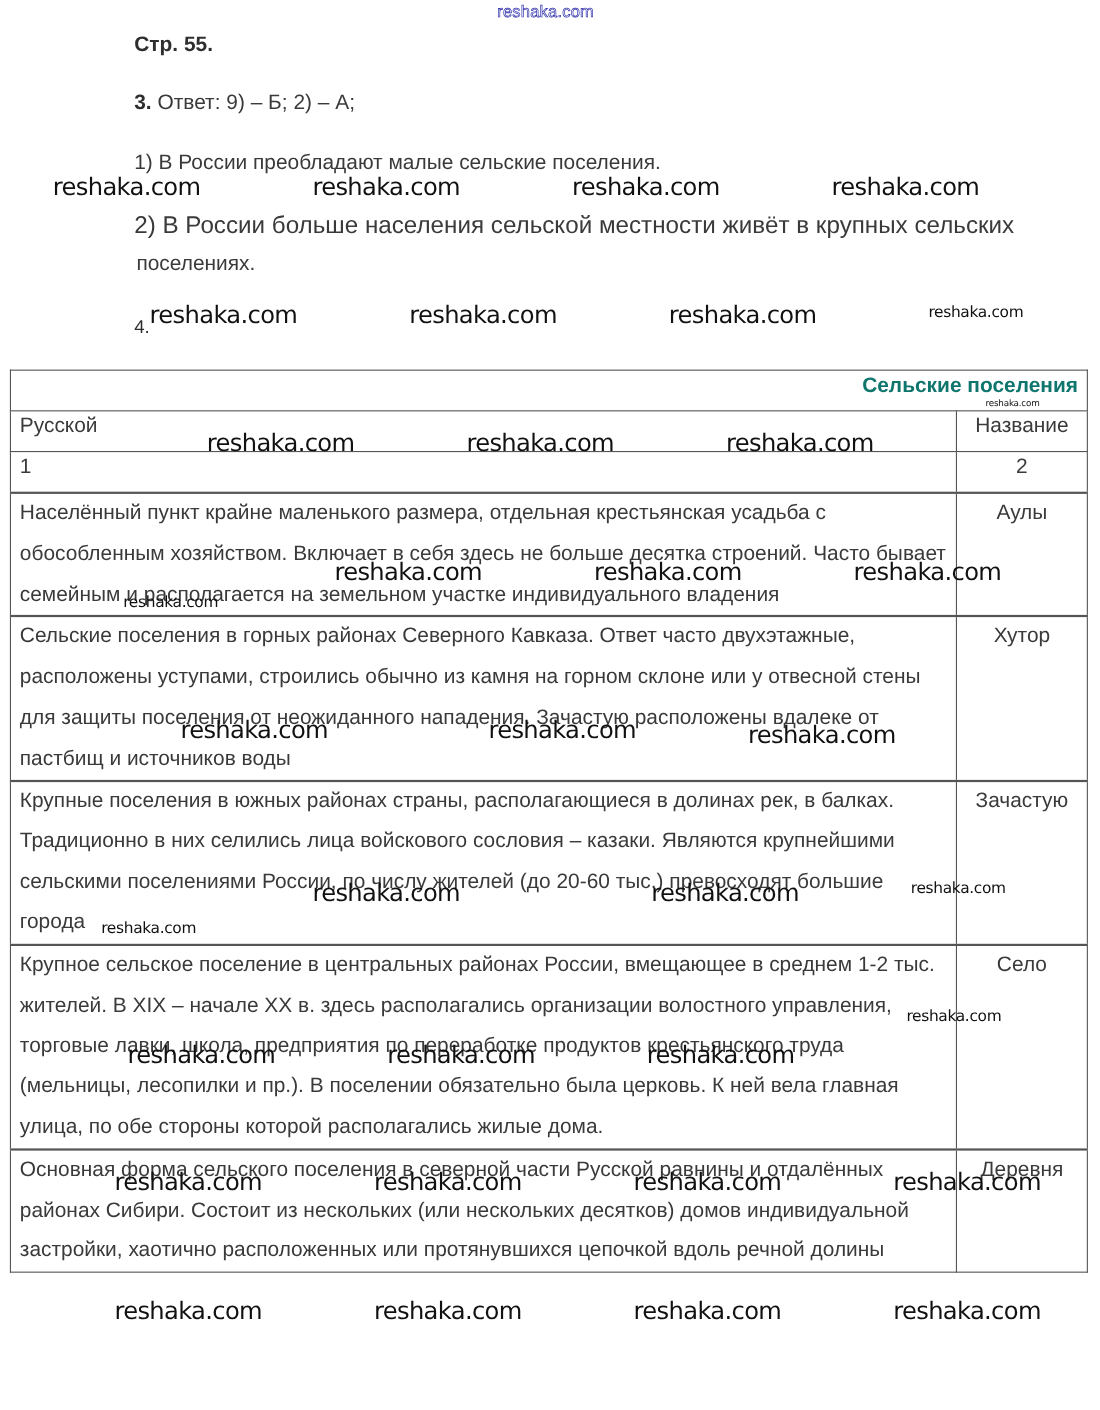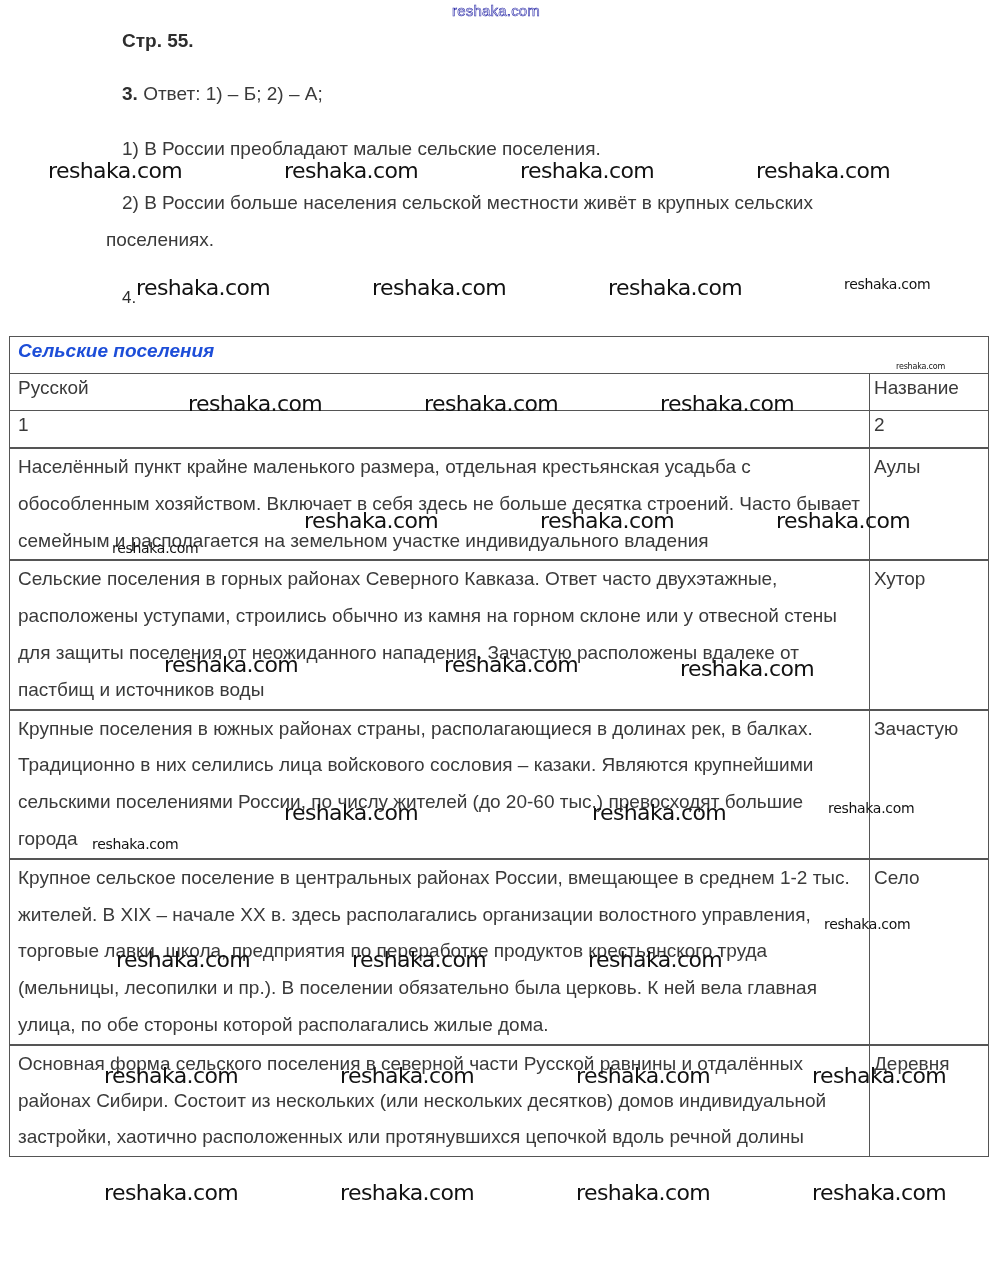--- a/index.html
+++ b/index.html
@@ -5,47 +5,47 @@
   html, body { margin: 0; padding: 0; background: #ffffff; }
   body { width: 1000px; height: 1282px; position: relative; overflow: hidden;
          font-family: "Liberation Sans", sans-serif; color: #3a3a3a; }
   .abs { position: absolute; white-space: nowrap; }
   .top-wm { left: 452px; top: 2px; font-size: 15px; color: #ffffff;
             -webkit-text-stroke: 0.6px #2a2aa8; letter-spacing: 0.2px; }
   .page-num { left: 122px; top: 30px; font-size: 19px; font-weight: bold; color: #2e2e2e; }
   .q3 { left: 122px; top: 83px; font-size: 19px; color: #3a3a3a; }
   .q3 b { color: #2e2e2e; }
   .line1 { left: 122px; top: 138px; font-size: 19px; }
-  .line2 { left: 122px; top: 192px; font-size: 19px; }
-  .line3 { left: 106px; top: 229px; font-size: 19px; }
+  .line2 { left: 122px; top: 192px; font-size: 22px; }
+  .line3 { left: 124px; top: 229px; font-size: 19px; }
   .q4 { left: 122px; top: 288px; font-size: 17px; color: #2e2e2e; }
 
   .wm { position: absolute; white-space: nowrap; font-family: "DejaVu Sans", sans-serif;
         color: #111; font-size: 22px; letter-spacing: -0.6px; z-index: 5; }
   .wm.sm { font-size: 14px; letter-spacing: -0.3px; }
   .wm.xs { font-size: 8px; letter-spacing: -0.2px; }
 
   table.settlements { position: absolute; left: 9px; top: 336px; width: 980px;
        border-collapse: collapse; font-size: 19px; color: #3a3a3a; }
   table.settlements td { border: 1px solid #555; vertical-align: top; padding: 0 8px; }
-  table.settlements td.name { width: 110px; padding: 0 4px; }
-  td.title { text-align: left; font-weight: bold; color: #1d4ed8; height: 36px; line-height: 28px; font-style: italic; }
+  table.settlements td.name { width: 110px; text-align: center; padding: 0 4px; }
+  td.title { text-align: right; font-weight: bold; color: #0f766e; height: 36px; line-height: 28px; }
   td.hdr { height: 36px; line-height: 28px; padding-top: 2px; }
   td.idx { height: 36px; line-height: 28px; }
   td.desc { line-height: 36.8px; padding-top: 0; padding-bottom: 3px; }
   tr.row td { border-top: 2px solid #555; }
 </style>
 </head>
 <body>
 
 <div class="abs top-wm">reshaka.com</div>
 
 <div class="abs page-num">Стр. 55.</div>
 
-<div class="abs q3"><b>3.</b><span> Ответ: 1) – Б; 2) – А;</span></div>
+<div class="abs q3"><b>3.</b><span> Ответ: 9) – Б; 2) – А;</span></div>
 <div class="abs line1">1) В России преобладают малые сельские поселения.</div>
 <div class="abs line2">2) В России больше населения сельской местности живёт в крупных сельских</div>
 <div class="abs line3">поселениях.</div>
 <div class="abs q4">4.</div>
 
 <table class="settlements">
   <tbody>
       <tr>
     <td class="title" colspan="2">Сельские поселения</td>
   </tr>

